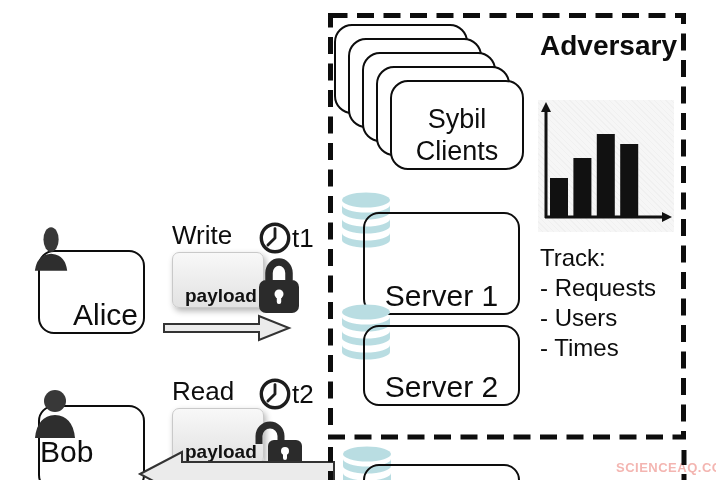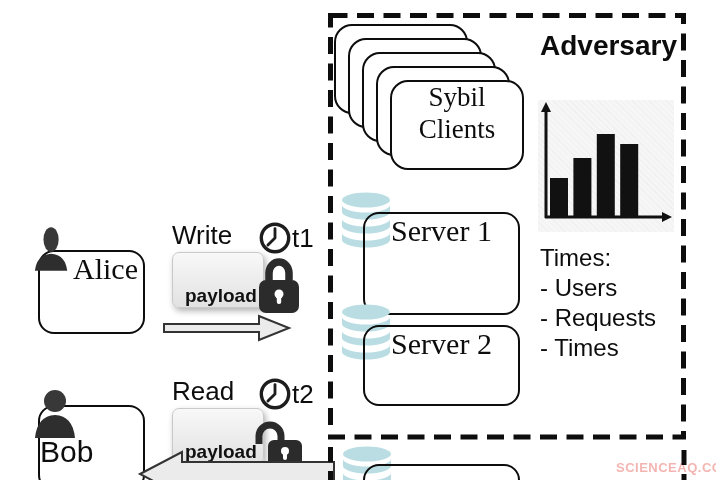--- a/index.html
+++ b/index.html
@@ -4,21 +4,21 @@
 <style>
   html,body{margin:0;padding:0;background:#fff;}
   #stage{
     position:relative;width:716px;height:480px;overflow:hidden;background:#fff;
     font-family:"Liberation Sans","DejaVu Sans",sans-serif;color:#0d0d0d;
   }
   .abs{position:absolute;}
   
   .card{background:#fff;border:2.5px solid var(--ink,#0d0d0d);border-radius:18px;box-sizing:border-box;}
   .hollow{background:transparent;border:2.5px solid var(--ink,#0d0d0d);border-radius:16px;box-sizing:border-box;}
-  .center{display:flex;align-items:flex-start;justify-content:center;text-align:center;font-family:Liberation Serif, serif;}
+  .center{display:flex;align-items:flex-end;justify-content:center;text-align:center;}
   .sybil-label{white-space:pre-line;font-size:27px;line-height:1.18;}
   .server-label{font-size:30px;}
   .actor-label{font-size:30px;}
   .action-label{font-size:26px;}
   .time-label{font-size:26px;}
   .track{font-size:24px;line-height:30px;}
   .adv-title{font-size:28px;font-weight:bold;}
   .payload{
     width:92px;height:56px;border-radius:7px;box-sizing:border-box;
     background:linear-gradient(var(--payload_top,#f8f8f8),var(--payload_bottom,#e2e2e2));
@@ -62,23 +62,23 @@
       <g>
           <rect x="12" width="18" y="78" height="38" fill="#111111"></rect>
           <rect x="35.4" width="18" y="58" height="58" fill="#111111"></rect>
           <rect x="58.8" width="18" y="34" height="82" fill="#111111"></rect>
           <rect x="82.19999999999999" width="18" y="44" height="72" fill="#111111"></rect>
         </g>
     </svg>
   </div>
 
   <div class="abs track" style="left:540px;top:243px;width:160px;">
-    <div>Times:</div>
+    <div>Track:</div>
+    <div>- Requests</div>
     <div>- Users</div>
-    <div>- Requests</div>
     <div>- Times</div>
   </div>
 
   <svg class="abs db" style="left:341px;top:192px;" width="50" height="56" viewBox="0 0 50 56">
     <ellipse cx="25" cy="8" rx="24" ry="7.5"></ellipse>
     <path d="M1,13 a24,7.5 0 0,0 48,0 v7 a24,7.5 0 0,1 -48,0 z"></path>
     <path d="M1,27 a24,7.5 0 0,0 48,0 v7 a24,7.5 0 0,1 -48,0 z"></path>
     <path d="M1,41 a24,7.5 0 0,0 48,0 v7 a24,7.5 0 0,1 -48,0 z"></path>
   </svg>
   <div class="abs hollow center" style="left:363px;top:212px;width:157px;height:103px;">

